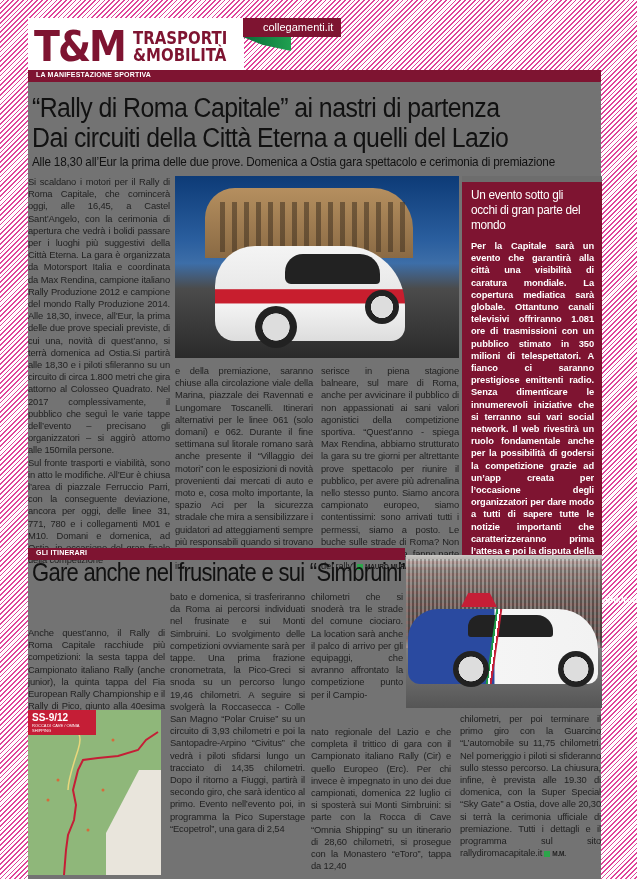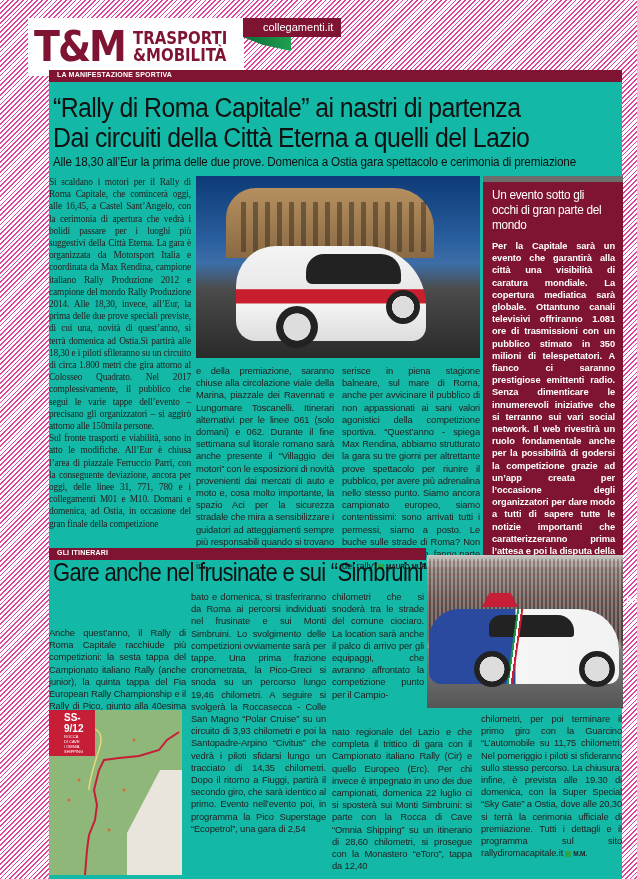--- a/index.html
+++ b/index.html
@@ -3,22 +3,22 @@
 <meta charset="utf-8">
 <style>
   * { box-sizing: border-box; margin: 0; padding: 0; }
   html, body { width: 637px; height: 879px; overflow: hidden; }
   body {
     position: relative;
     font-family: "Liberation Sans", sans-serif;
     background: repeating-linear-gradient(135deg, #ffffff 0px, #ffffff 2.2px, #e0449a 2.2px, #e0449a 3.4px);
   }
   .page {
-    position: absolute; left: 49px; top: 70px; width: 573px; height: 809px;
-    background: #14b8a6;
+    position: absolute; left: 28px; top: 70px; width: 573px; height: 809px;
+    background: #737373;
   }
   
   .masthead { position: absolute; left: 28px; top: 18px; height: 58px; background:#fff; padding: 2px 4px 2px 6px; display:flex; align-items:center; }
   .logo-tm { font-family: "DejaVu Sans", sans-serif; font-weight: bold; font-size: 38px; color: #7e1431; letter-spacing: -2px; line-height: 1; transform: scaleY(1.1); }
   .logo-text { margin-left: 8px; color: #7e1431; font-weight: bold; font-size: 17px; line-height: 17px; font-family: "DejaVu Sans", sans-serif; transform: scaleX(0.88); transform-origin: left center; }
   .site-tag { position: absolute; left: 243px; top: 18px; background: #7e1431; color: #fff; font-size: 11px; padding: 3px 8px 4px 20px; width: 98px; }
   .site-swoosh { position: absolute; left: 243px; top: 37px; width: 48px; height: 14px; background: linear-gradient(90deg,#0b6b38,#1fa050); clip-path: polygon(0 0, 100% 0, 100% 100%, 40% 55%); }
 
   .kicker { position: absolute; left: 0; width: 573px; height: 12px; background:#7e1431; color:#fff; font-size: 7px; font-weight: bold; padding: 1px 0 0 8px; letter-spacing: 0.2px; }
   .kicker.k2 { width: 377px; }
@@ -51,21 +51,21 @@
   .photo2 .tent { position:absolute; left:55px; top:38px; width:36px; height:14px; background:#c51e36; clip-path: polygon(20% 0,80% 0,100% 100%,0 100%); }
   .car2 { position:absolute; left:2px; top:54px; width:190px; height:75px; background: linear-gradient(90deg, #2a4aa0 0%, #2a4aa0 45%, #f5f5f5 46%, #f2f2f2 100%); border-radius: 30px 40px 10px 12px; }
   .car2 .win { position:absolute; left:60px; top:6px; width:85px; height:22px; background:#222; border-radius: 12px 16px 3px 3px; }
   .car2 .wh1, .car2 .wh2 { position:absolute; width:36px; height:36px; border-radius:50%; background: radial-gradient(circle,#ddd 0 48%, #222 50% 100%); top:42px; }
   .car2 .wh1 { left:45px; } .car2 .wh2 { left:150px; }
   .car2 .stripe { position:absolute; left:83px; top:0; width:6px; height:75px; background: linear-gradient(90deg,#1c9a45 0 33%,#fff 33% 66%,#c51e36 66%); transform: skewX(-8deg); }
 
   .map { position:absolute; left: 0px; top: 640px; width: 133px; height: 165px; background: #8fb77a; overflow:hidden; }
   .map .wh { position:absolute; right:0; top:60px; width:55px; height:105px; background:#e9e5dc; clip-path: polygon(60% 0,100% 0,100% 100%,0 100%,0 60%); }
   .map .road { position:absolute; left:0; top:0; width:133px; height:165px; }
-  .map .badge { position:absolute; left:0; top:0; background:#c51e36; color:#fff; font-weight:bold; font-size:10px; padding: 2px 15px; width: 46px; }
+  .map .badge { position:absolute; left:0; top:0; background:#c51e36; color:#fff; font-weight:bold; font-size:10px; padding: 2px 4px; width: 68px; }
   .map .badge small { display:block; font-size:4px; font-weight:normal; line-height:5px; }
 </style>
 </head>
 <body>
 
 <div class="masthead">
   <span class="logo-tm">T&amp;M</span>
   <div class="logo-text">
     <div>TRASPORTI</div>
     <div>&amp;MOBILITÀ</div>
@@ -76,21 +76,21 @@
 
 <div class="page">
 
   <div class="kicker" style="top:0;">LA MANIFESTAZIONE SPORTIVA</div>
   <div class="headline">
     <div>“Rally di Roma Capitale” ai nastri di partenza</div>
     <div>Dai circuiti della Città Eterna a quelli del Lazio</div>
   </div>
   <div class="subhead">Alle 18,30 all’Eur la prima delle due prove. Domenica a Ostia gara spettacolo e cerimonia di premiazione</div>
 
-  <div class="col" style="left:0; top:106px; width:142px;font-family:Liberation Serif, serif;">
+  <div class="col" style="left:0; top:106px; width:142px;">
     <p>Si scaldano i motori per il Rally di Roma Capitale, che comincerà oggi, alle 16,45, a Castel Sant’Angelo, con la cerimonia di apertura che vedrà i bolidi passare per i luoghi più suggestivi della Città Eterna. La gara è organizzata da Motorsport Italia e coordinata da Max Rendina, campione italiano Rally Produzione 2012 e campione del mondo Rally Produzione 2014. Alle 18,30, invece, all’Eur, la prima delle due prove speciali previste, di cui una, novità di quest’anno, si terrà domenica ad Ostia.Si partirà alle 18,30 e i piloti sfileranno su un circuito di circa 1.800 metri che gira attorno al Colosseo Quadrato. Nel 2017 complessivamente, il pubblico che seguì le varie tappe dell’evento – precisano gli organizzatori – si aggirò attorno alle 150mila persone.</p>
     <p>Sul fronte trasporti e viabilità, sono in atto le modifiche. All’Eur è chiusa l’area di piazzale Ferruccio Parri, con la conseguente deviazione, ancora per oggi, delle linee 31, 771, 780 e i collegamenti M01 e M10. Domani e domenica, ad Ostia, in occasione del gran finale della competizione</p>
   </div>
 
   <div class="photo1">
     <div class="colosseum">
         <div class="arches"></div>
       </div>
     <div class="car1">
       <div class="win"></div>

